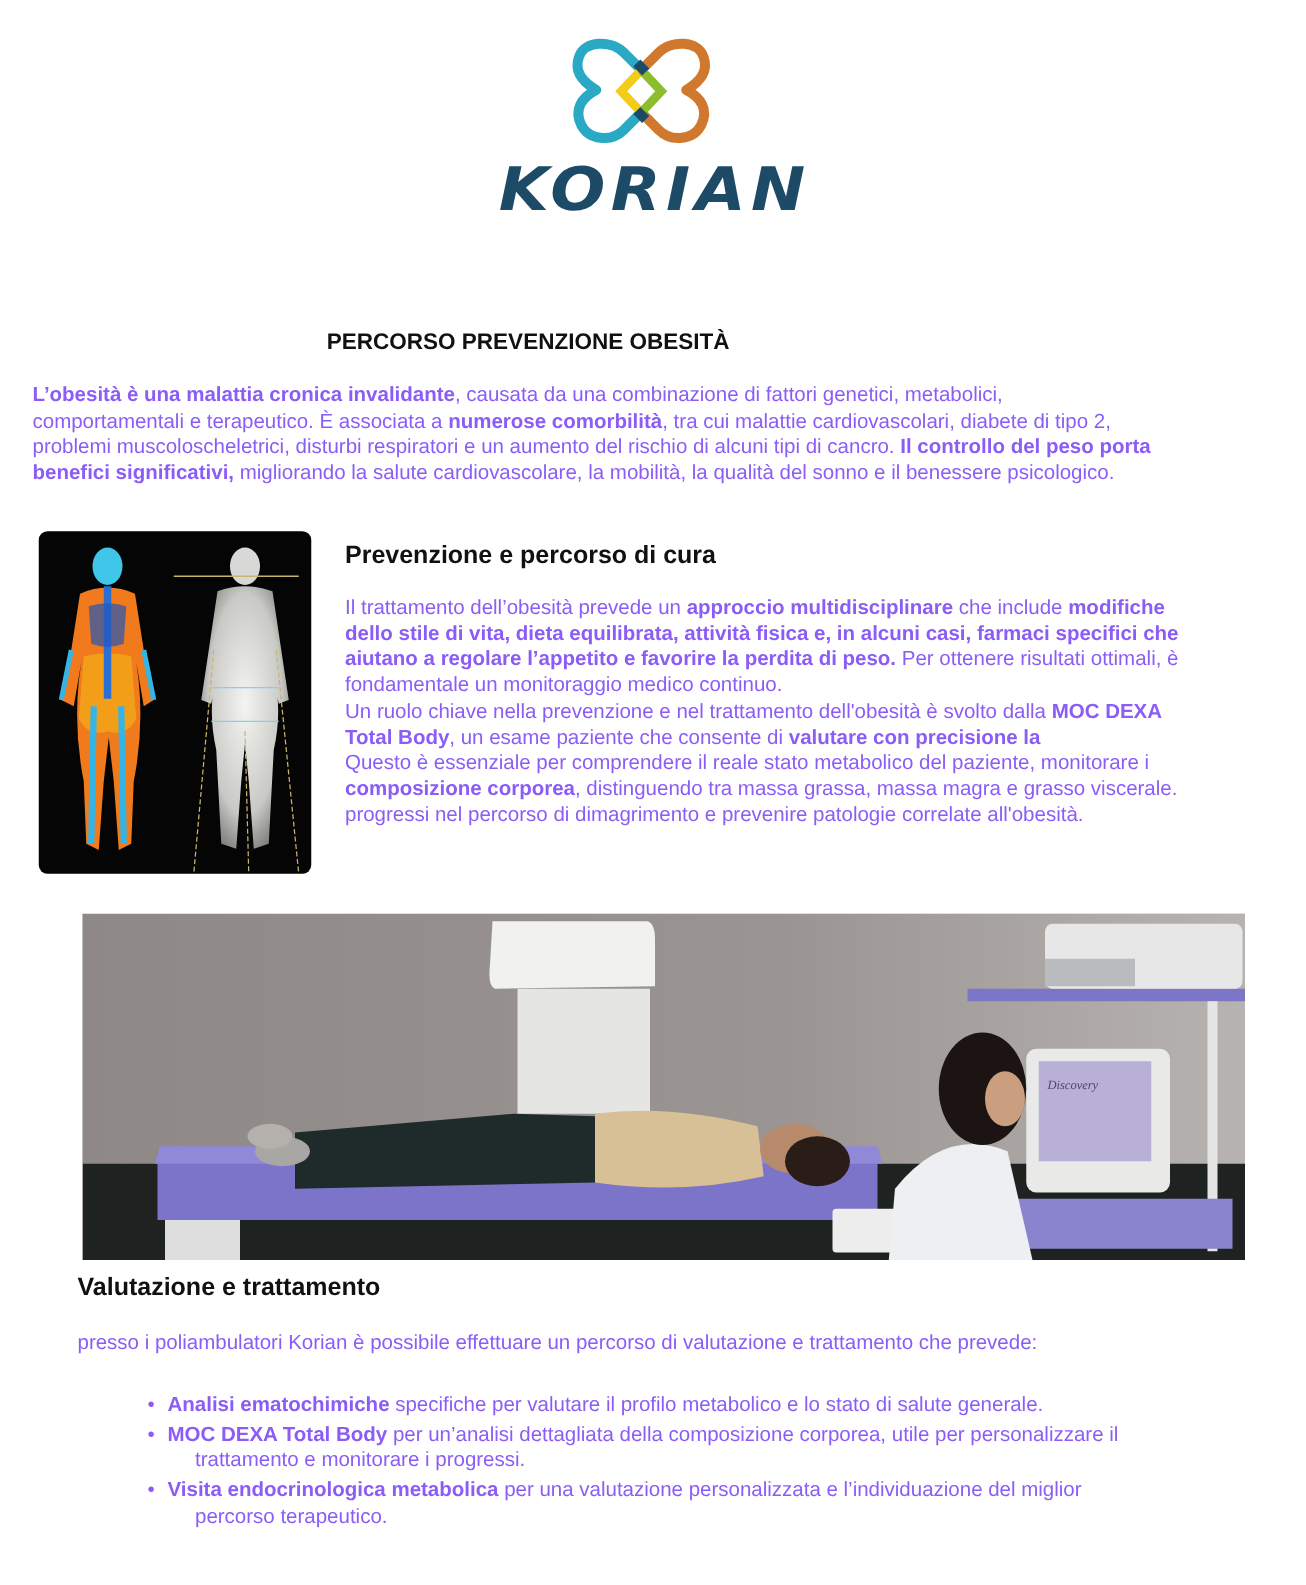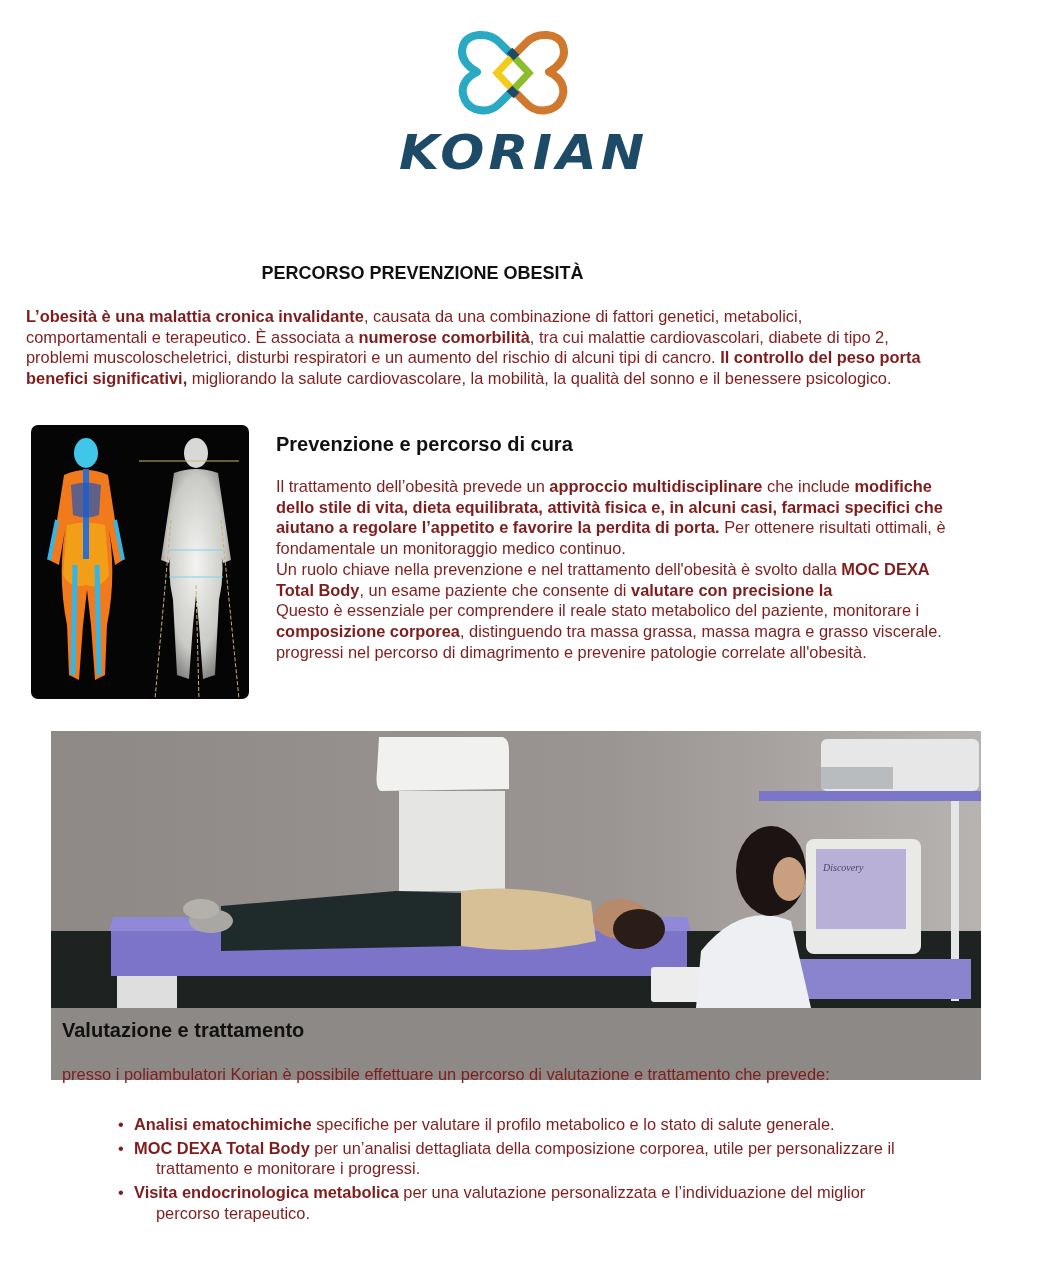--- a/index.html
+++ b/index.html
@@ -5,32 +5,32 @@
     * { box-sizing: border-box; margin: 0; padding: 0; }
     html, body { width: 1045px; height: 1268px; background: #ffffff; overflow: hidden; }
     body { font-family: "Liberation Sans", sans-serif; color: #111; position: relative; }
 
     .logo { position: absolute; left: 395px; top: 28px; width: 250px; height: 150px; font-style: italic; }
     .logo svg.mark { position: absolute; left: 58px; top: 2px; }
     .logo .wordmark { position: absolute; left: 4px; top: 100px; font-family: "DejaVu Sans", sans-serif; font-weight: bold; font-size: 48px; letter-spacing: 4px; color: #1d4a66; line-height: 1; transform: scaleX(1.08); transform-origin: left top; }
 
     .doc-title { position: absolute; top: 263px; left: 0; width: 845px; text-align: center; font-size: 18px; font-weight: bold; color: #111; }
 
-    .p { font-size: 16.4px; line-height: 20.7px; color: #7f1d1d; }
+    .p { font-size: 16.4px; line-height: 20.7px; color: #8b5cf6; }
     .p b { font-weight: bold; }
 
     .intro { position: absolute; left: 26px; top: 306px; width: 1000px; }
 
     .scan-img { position: absolute; left: 31px; top: 425px; width: 218px; height: 274px; background: #050505; border-radius: 7px; overflow: hidden; }
 
     .h2 { font-size: 20px; font-weight: bold; color: #111; }
     .sec2-title { position: absolute; left: 276px; top: 433px; }
     .sec2-body { position: absolute; left: 276px; top: 476px; width: 740px; }
 
-    .photo { position: absolute; left: 51px; top: 731px; width: 930px; height: 349px; overflow: hidden; background: #8d8986; }
+    .photo { position: absolute; left: 66px; top: 731px; width: 930px; height: 277px; overflow: hidden; background: #8d8986; }
 
     .sec3-title { position: absolute; left: 62px; top: 1019px; }
     .sec3-intro { position: absolute; left: 62px; top: 1064px; }
 
     .bullets { position: absolute; left: 118px; top: 1114px; width: 880px; list-style: none; }
     .bullets li { position: relative; padding-left: 16px; margin-bottom: 3px; }
     .bullets li .dot { position: absolute; left: 0; top: 0; }
     .bullets li .cont { display: block; padding-left: 22px; }
   </style>
 </head>
@@ -86,21 +86,21 @@
     <line x1="165" y1="160" x2="168" y2="274" stroke="#c9b56a" stroke-width="1" stroke-dasharray="4 2"></line>
     <line x1="138" y1="125" x2="192" y2="125" stroke="#7fd3e6" stroke-width="1"></line>
     <line x1="138" y1="152" x2="192" y2="152" stroke="#7fd3e6" stroke-width="1"></line>
   </svg>
 </div>
 
 <h2 class="h2 sec2-title">Prevenzione e percorso di cura</h2>
 <div class="sec2-body p">
   <div><span>Il trattamento dell’obesità prevede un </span><b>approccio multidisciplinare</b><span> che include </span><b>modifiche</b></div>
   <div><b>dello stile di vita, dieta equilibrata, attività fisica e, in alcuni casi, farmaci specifici che</b></div>
-  <div><b>aiutano a regolare l’appetito e favorire la perdita di porta.</b><span> Per ottenere risultati ottimali, è</span></div>
+  <div><b>aiutano a regolare l’appetito e favorire la perdita di peso.</b><span> Per ottenere risultati ottimali, è</span></div>
   <div><span>fondamentale un monitoraggio medico continuo.</span></div>
   <div><span>Un ruolo chiave nella prevenzione e nel trattamento dell'obesità è svolto dalla </span><b>MOC DEXA</b></div>
   <div><b>Total Body</b><span>, un esame paziente che consente di </span><b>valutare con precisione la</b></div>
   <div><span>Questo è essenziale per comprendere il reale stato metabolico del paziente, monitorare i</span></div>
   <div><b>composizione corporea</b><span>, distinguendo tra massa grassa, massa magra e grasso viscerale.</span></div>
   <div><span>progressi nel percorso di dimagrimento e prevenire patologie correlate all'obesità.</span></div>
 </div>
 
 <div class="photo" title="Patient lying on DEXA scanner table while operator reviews results on monitor">
   <svg width="930" height="277" viewBox="0 0 930 277">

